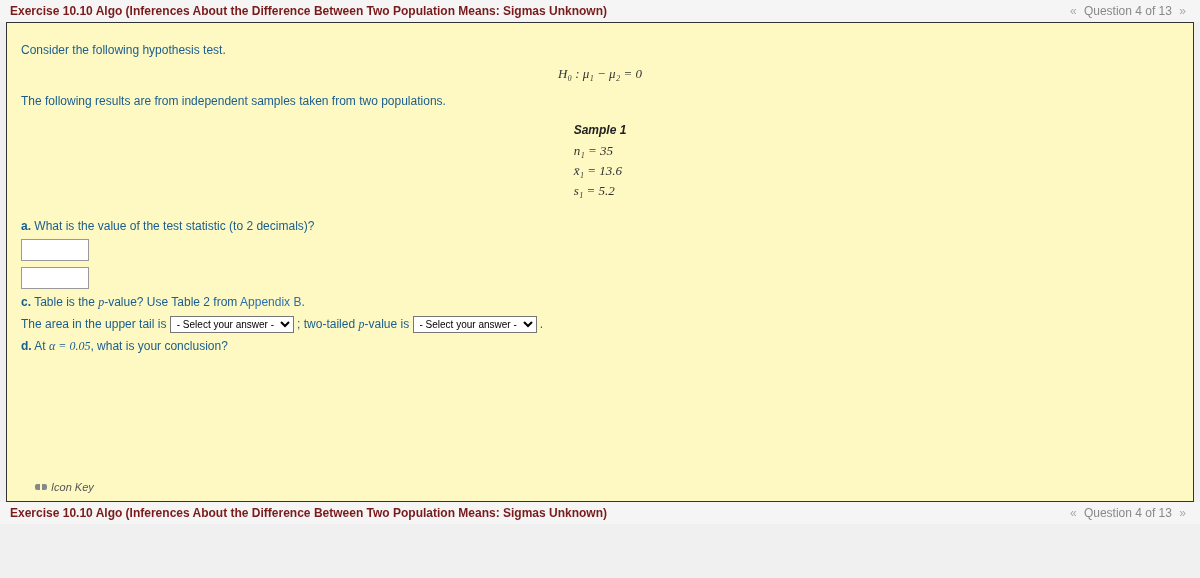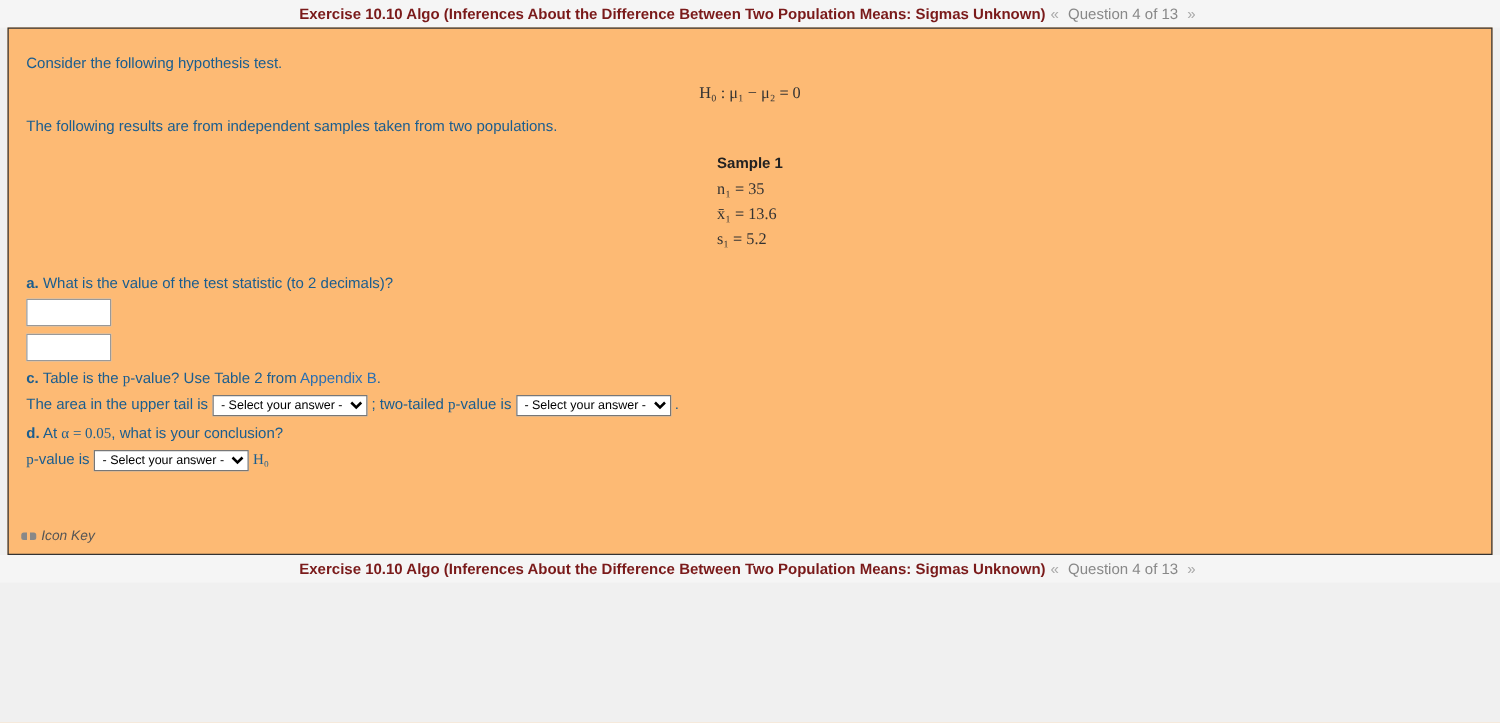--- a/index.html
+++ b/index.html
@@ -11,43 +11,43 @@
     color: #333;
   }
   .page {
     width: 1200px;
     height: 578px;
     position: relative;
     background: #f0f0f0;
   }
   .topbar, .botbar {
     display: flex;
-    justify-content: center;
+    justify-content: space-between;
     align-items: center;
     padding: 4px 10px;
     background: #f5f5f5;
     color: #7a1a1a;
     font-weight: bold;
     font-size: 12px;
   }
   .topbar .qnav, .botbar .qnav {
     color: #888;
     font-weight: normal;
   }
   .qnav .arrow {
     color: #aaa;
     padding: 0 4px;
     cursor: pointer;
   }
   .content-wrap {
-    background: #fdba74;
+    background: #fef9c3;
     border: 1px solid #333;
     margin: 0 6px;
     padding: 18px 14px 8px 14px;
-    height: 422px;
+    height: 480px;
     position: relative;
     box-sizing: border-box;
   }
   .qtext {
     color: #1a5d8f;
     font-size: 12px;
     line-height: 1.6;
   }
   .hyp-block {
     text-align: center;
@@ -55,20 +55,21 @@
     font-size: 13px;
     margin: 6px 0 10px 0;
   }
   .samples {
     display: flex;
     justify-content: center;
     gap: 116px;
     font-family: "Times New Roman", serif;
     font-size: 13px;
     margin: 8px 0 16px 0;
+    font-style: italic;
   }
   .samples .col .hd {
     font-family: Verdana, Geneva, sans-serif;
     font-weight: bold;
     font-size: 12px;
     color: #222;
     margin-bottom: 6px;
   }
   .samples .col div {
     margin: 4px 0;
@@ -90,39 +91,39 @@
   }
   select.sel {
     font-size: 10px;
     border: 1px solid #777;
     background: #fff;
     padding: 1px 2px;
   }
   .iconkey {
     position: absolute;
     bottom: 8px;
-    left: 10px;
+    left: 28px;
     font-style: italic;
     color: #555;
     font-size: 11px;
     display: flex;
     align-items: center;
     gap: 4px;
   }
   .keyicon {
     display: inline-block;
     width: 12px; height: 6px;
     background: linear-gradient(90deg,#888 0 40%, transparent 40% 60%, #888 60% 100%);
     border-radius: 2px;
   }
   a.apx {
     color: #2a6fb3;
     text-decoration: none;
   }
-  .math-i { font-family: "Times New Roman", serif;}
+  .math-i { font-style: italic; font-family: "Times New Roman", serif;}
 </style>
 </head>
 <body>
 
 <div class="page">
 
   <div class="topbar">
     <span>Exercise 10.10 Algo (Inferences About the Difference Between Two Population Means: Sigmas Unknown)</span>
     <span class="qnav">
       <span class="arrow">«</span>
@@ -172,27 +173,20 @@
       <span> ; two-tailed </span><span class="math-i">p</span><span>-value is </span>
       <select class="sel">
         <option>- Select your answer -</option>
       </select>
       <span> .</span>
     </div>
 
     <div class="part">
       <b>d.</b><span> At </span><span class="math-i">α = 0.05</span><span>, what is your conclusion?</span>
     </div>
-    <div class="part">
-      <span class="math-i">p</span><span>-value is </span>
-      <select class="sel">
-        <option>- Select your answer -</option>
-      </select>
-      <span class="math-i"> H₀</span>
-    </div>
 
     <div class="iconkey">
       <span class="keyicon"></span>
       <span>Icon Key</span>
     </div>
   </div>
 
   <div class="botbar">
     <span>Exercise 10.10 Algo (Inferences About the Difference Between Two Population Means: Sigmas Unknown)</span>
     <span class="qnav">

